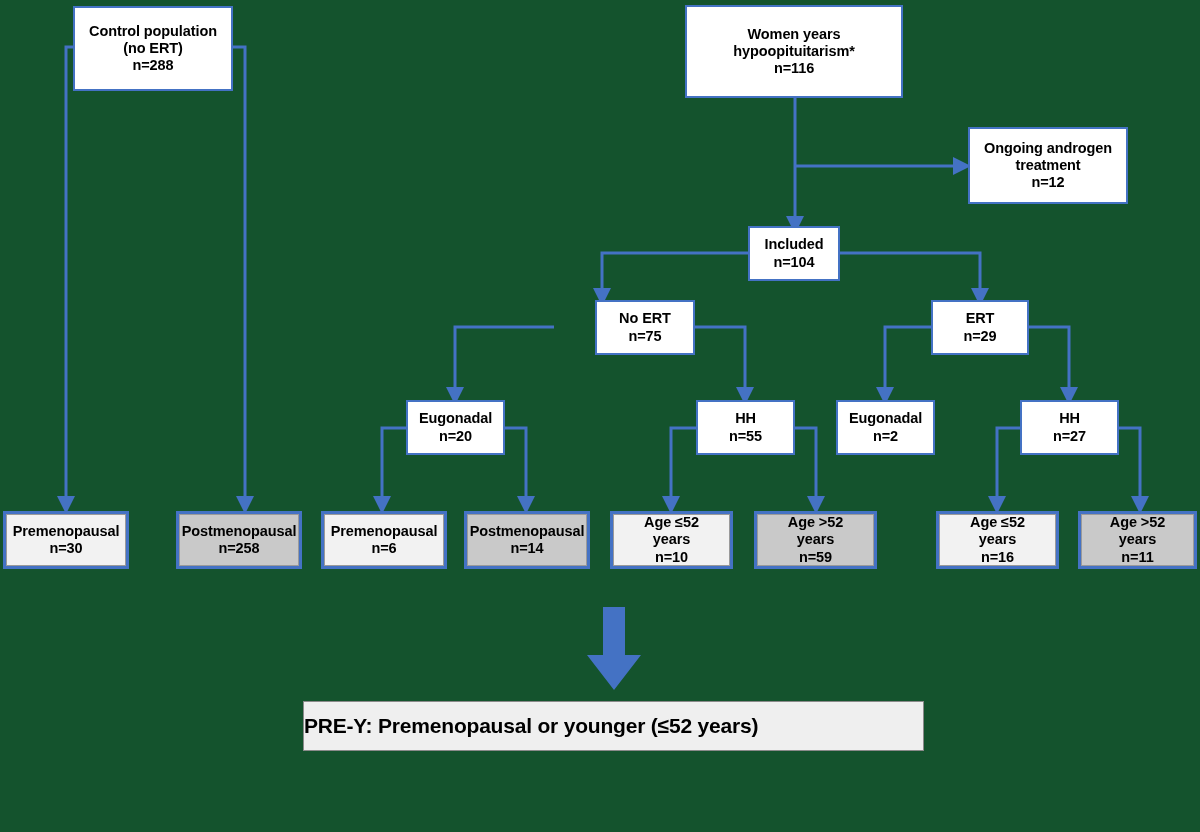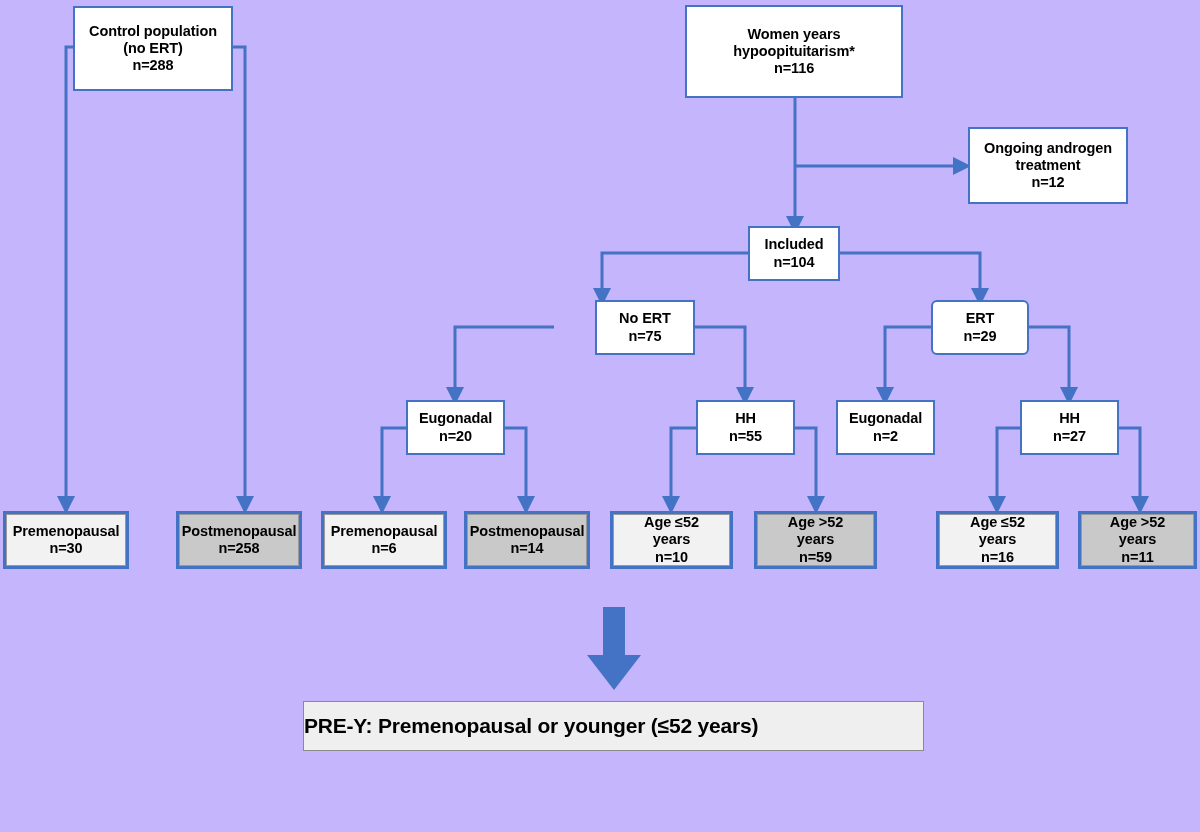--- a/index.html
+++ b/index.html
@@ -1,18 +1,18 @@
 <!DOCTYPE html>
 <html><head>
 <meta charset="utf-8">
 <title>Study Flow Diagram</title>
 <style>
   html,body{margin:0;padding:0;background:#ffffff;}
   body{font-family:"Liberation Sans",sans-serif;}
-  #canvas{position:relative;width:1200px;height:832px;background:#c4b5fd;overflow:hidden;}
+  #canvas{position:relative;width:1200px;height:832px;background:#14532d;overflow:hidden;}
   #wires{position:absolute;left:0;top:0;width:1200px;height:832px;pointer-events:none;}
 
   .node{
     position:absolute;
     box-sizing:border-box;
     border:2.5px solid #4472C4;
     background:#ffffff;
     display:flex;
     flex-direction:column;
     align-items:center;
@@ -117,21 +117,21 @@
   <div class="node proc" style="left:748px;top:226px;width:92px;height:55px;">
     <span class="ttl">Included</span>
     <span class="cnt">n=104</span>
   </div>
 
   <div class="node proc" style="left:554px;top:300px;width:100px;height:55px;margin-left:41px;">
     <span class="ttl">No ERT</span>
     <span class="cnt">n=75</span>
   </div>
 
-  <div class="node proc" style="left:931px;top:300px;width:98px;height:55px;border-radius:6px;">
+  <div class="node proc" style="left:931px;top:300px;width:98px;height:55px;">
     <span class="ttl">ERT</span>
     <span class="cnt">n=29</span>
   </div>
 
   <div class="node proc" style="left:406px;top:400px;width:99px;height:55px;">
     <span class="ttl">Eugonadal</span>
     <span class="cnt">n=20</span>
   </div>
 
   <div class="node proc" style="left:696px;top:400px;width:99px;height:55px;">

